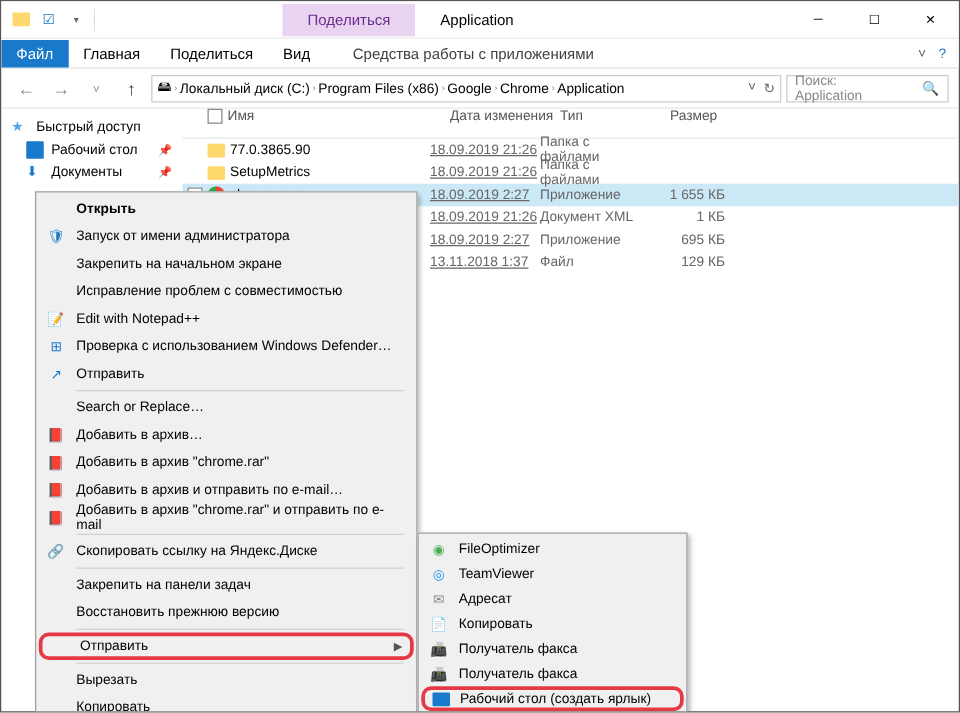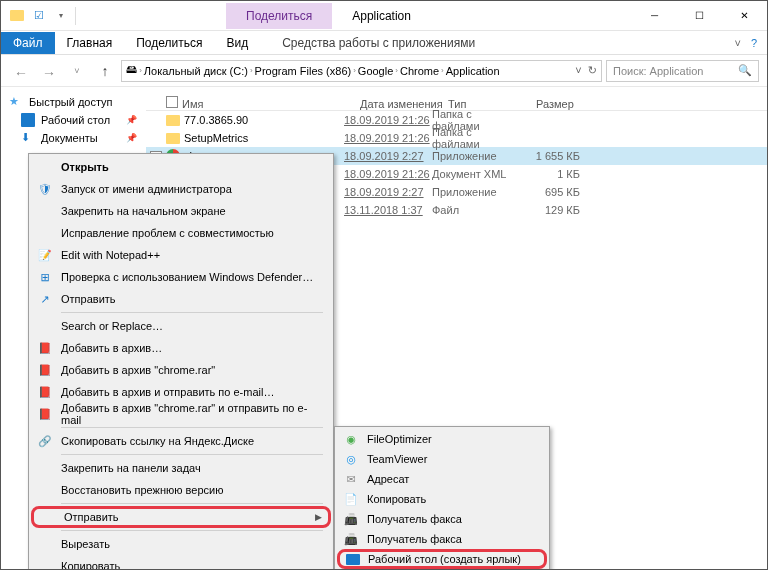--- a/index.html
+++ b/index.html
@@ -15,29 +15,29 @@
 .ribbon { height: 24px; background: #fff; display: flex; align-items: center; border-bottom: 1px solid #e0e0e0; }
 .ribbon-tab { padding: 4px 12px; font-size: 12px; }
 .ribbon-tab.file { background: #1979ca; color: #fff; }
 .ribbon-tab.purple-tab { color: #404040; }
 .navbar { height: 32px; display: flex; align-items: center; padding: 0 8px; gap: 4px; border-bottom: 1px solid #e8e8e8; }
 .nav-arrow { width: 24px; height: 24px; display: flex; align-items: center; justify-content: center; color: #888; font-size: 14px; }
 .nav-arrow.enabled { color: #333; }
 .breadcrumb { flex: 1; height: 22px; border: 1px solid #ccc; display: flex; align-items: center; padding: 0 4px; gap: 2px; font-size: 11px; }
 .crumb { display: flex; align-items: center; gap: 4px; }
 .crumb-sep { color: #888; font-size: 8px; }
-.search { width: 153px; height: 22px; border: 1px solid #ccc; padding: 0 6px; color: #888; display: flex; align-items: center; gap: 16px; }
+.search { width: 130px; height: 22px; border: 1px solid #ccc; padding: 0 6px; color: #888; display: flex; align-items: center; gap: 16px; }
 .content { display: flex; height: calc(100% - 86px); }
 .sidebar { width: 145px; padding: 6px 4px; overflow: hidden; }
 .side-item { display: flex; align-items: center; padding: 2px 4px; gap: 6px; font-size: 11px; white-space: nowrap; }
 .side-item.indent { padding-left: 16px; }
 .side-icon { width: 14px; height: 14px; flex-shrink: 0; }
 .pin { margin-left: auto; color: #888; font-size: 9px; }
 .main { flex: 1; }
-.col-headers { display: flex; height: 24px; align-items: flex-end; border-bottom: 1px solid #e8e8e8; padding-left: 20px; font-size: 11px; color: #555; }
+.col-headers { display: flex; height: 24px; align-items: flex-start; border-bottom: 1px solid #e8e8e8; padding-left: 20px; font-size: 11px; color: #555; }
 .col-headers .ch-name { width: 178px; }
 .col-headers .ch-date { width: 88px; }
 .col-headers .ch-type { width: 88px; }
 .col-headers .ch-size { width: 70px; }
 .filelist { }
 .file-row { display: flex; align-items: center; height: 18px; padding-left: 4px; font-size: 11px; }
 .file-row.selected { background: #cbe8f6; }
 .file-row .fchk { width: 16px; }
 .file-row .ficon { width: 18px; display: flex; align-items: center; }
 .file-row .fname { width: 160px; }

